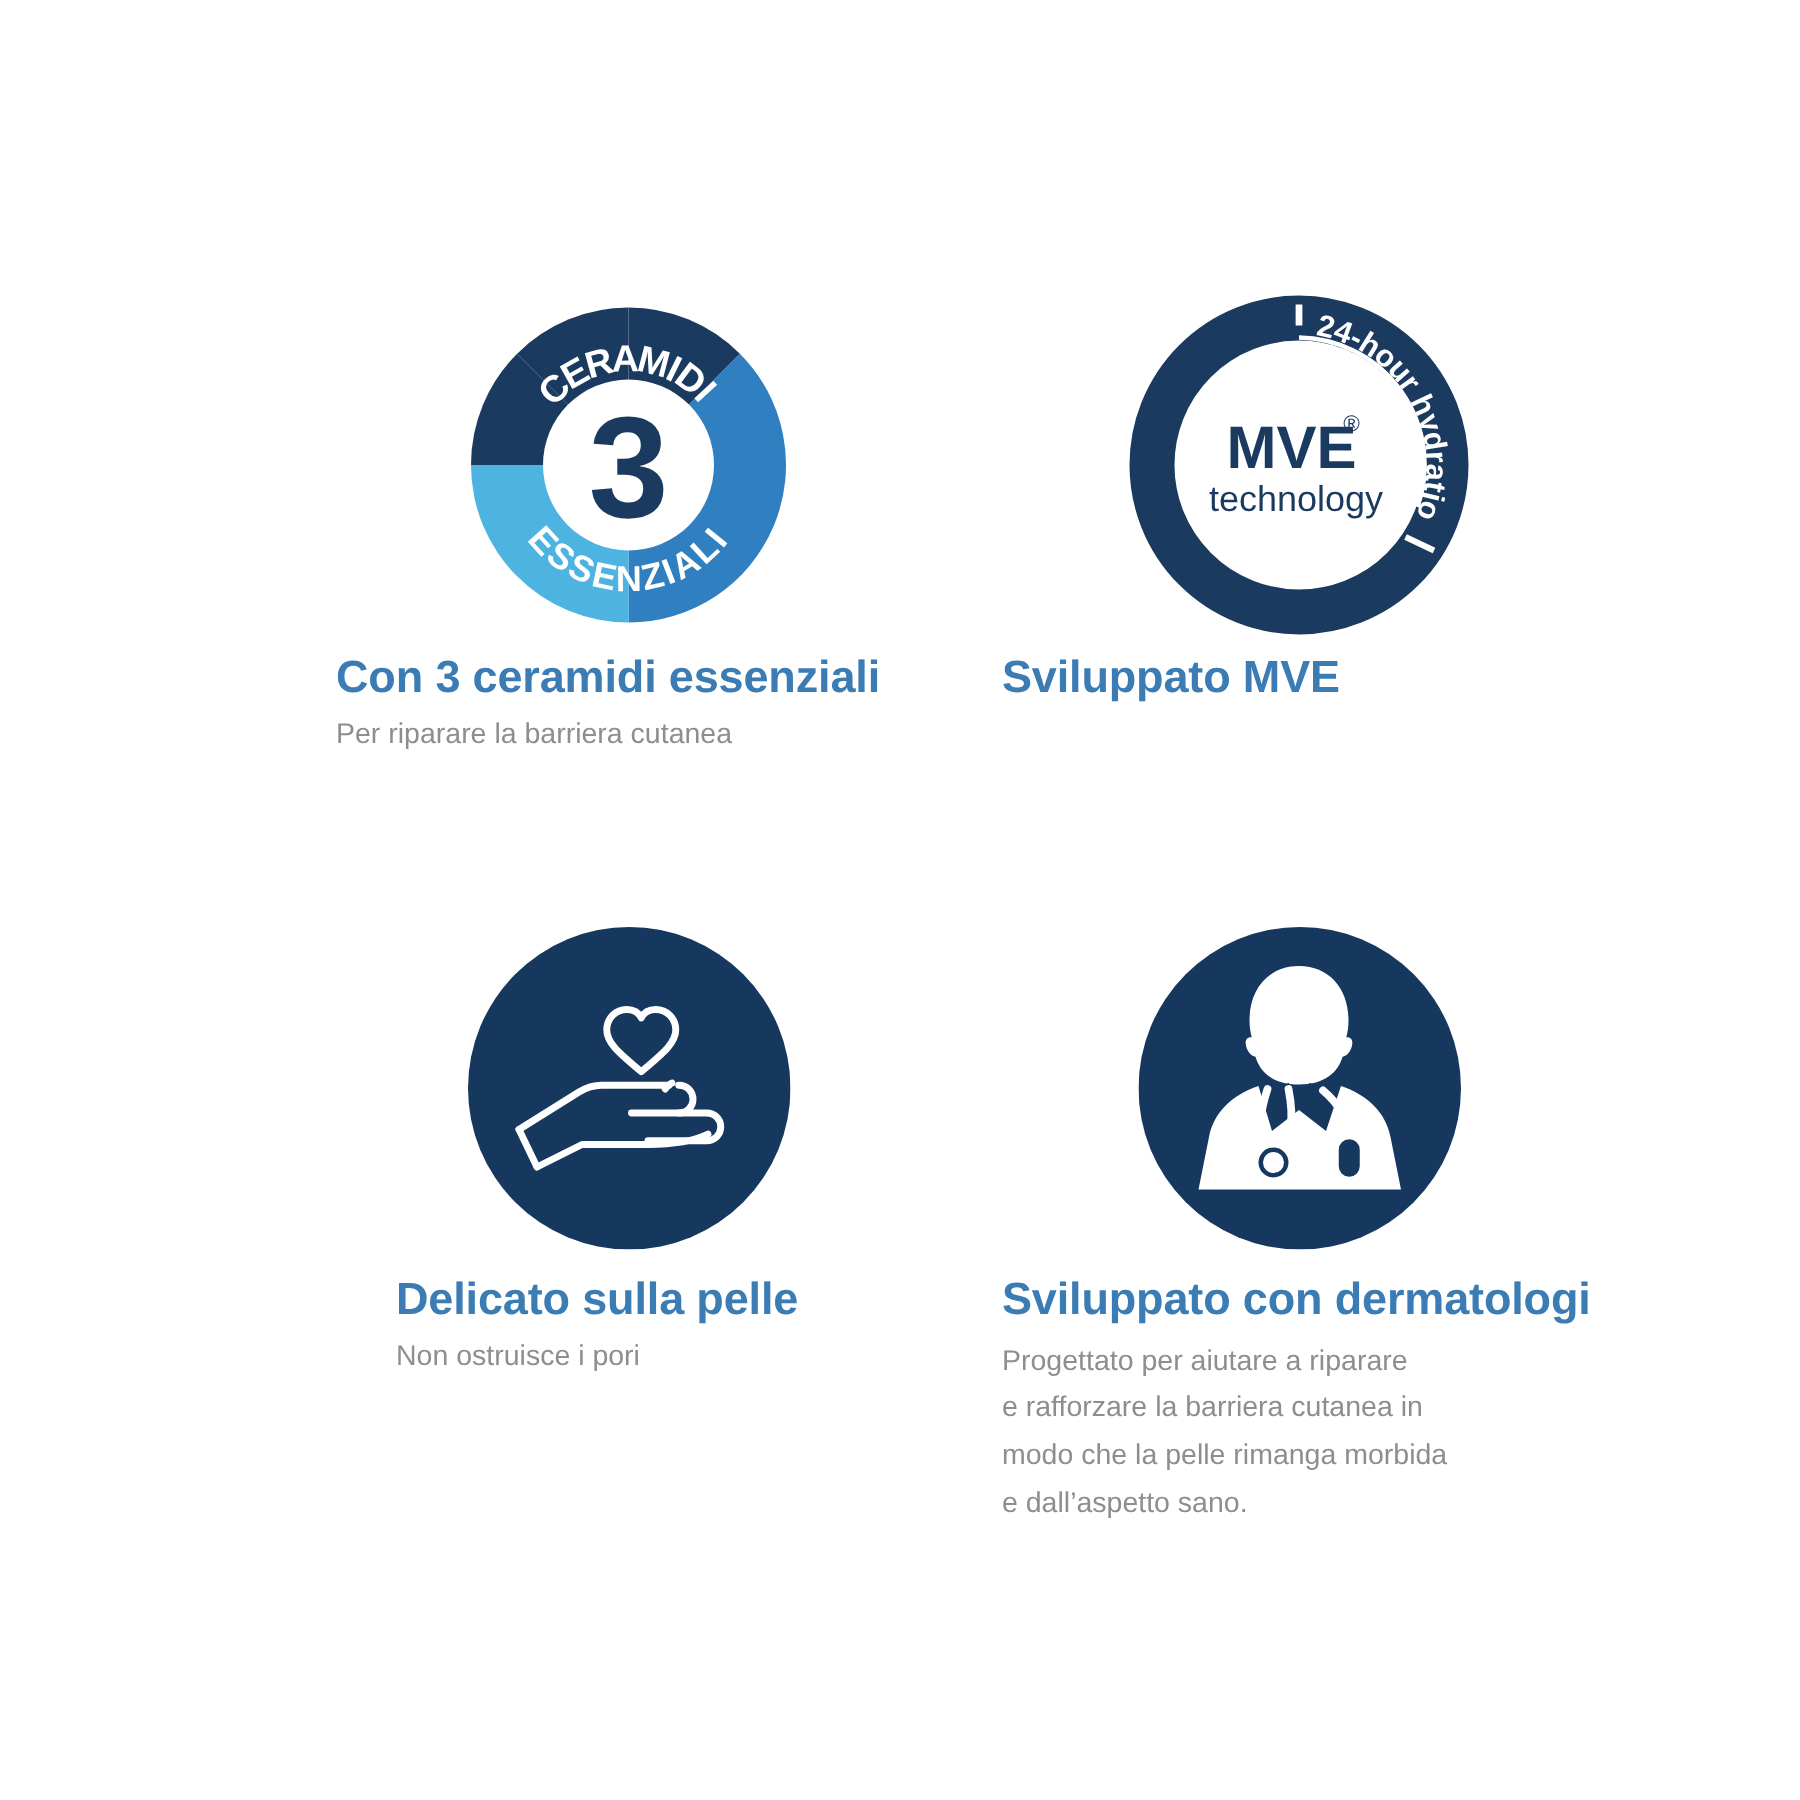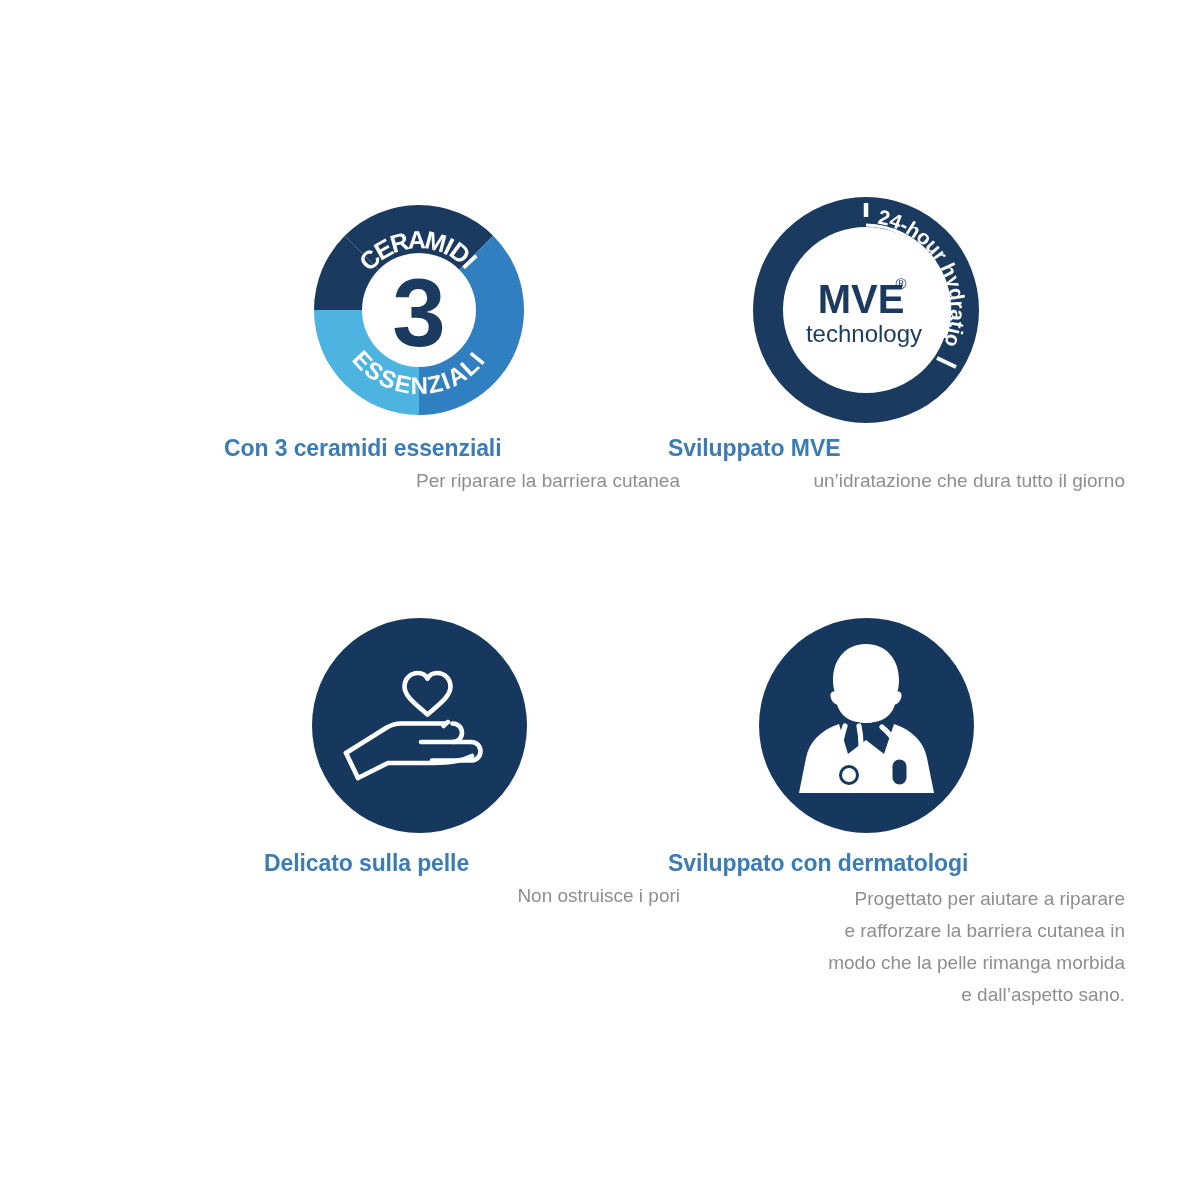--- a/index.html
+++ b/index.html
@@ -58,37 +58,37 @@
   }
   .cell-2 .text-block {
     padding-left: 54px;
   }
   .cell-3 .text-block {
     padding-left: 13px;
   }
 
   .feat-title {
     color: #3b7cb5;
-    font-size: 23px;
+    font-size: 30px;
     font-weight: bold;
     letter-spacing: -0.1px;
     line-height: 1.15;
     margin: 0 0 7px 0;
     white-space: nowrap;
   }
   .feat-desc {
     color: #8e8e8e;
     font-size: 19px;
     line-height: 1.42;
     margin: 0;
   }
   .feat-desc.spaced {
     line-height: 1.68;
   }
-  .feat-desc .ln { display: block; text-align: right; }
+  .feat-desc .ln { display: block; }
   .feat-desc .ln.ind { padding-left: 5px; }
 
   
   svg { display: block; }
 </style>
 </head>
 <body>
 
 <div class="page">
   <div class="grid">
@@ -155,21 +155,20 @@
 
             <text x="110" y="104" font-family="'Liberation Sans', sans-serif" font-size="40" font-weight="bold" fill="#1b3a5f" text-anchor="middle" dominant-baseline="central">MVE</text>
             <text x="150" y="88" font-family="'Liberation Sans', sans-serif" font-size="15" fill="#1b3a5f" text-anchor="middle" dominant-baseline="central">®</text>
             <text x="113" y="138" font-family="'Liberation Sans', sans-serif" font-size="24" fill="#1b3a5f" text-anchor="middle" dominant-baseline="central">technology</text>
           </svg>
         </span>
       </div>
       <div class="text-block">
         <p class="feat-title">Sviluppato MVE</p>
         <p class="feat-desc">
-          <span class="ln ind">un’idratazione che dura tutto il giorno</span>
         </p>
       </div>
     </div>
 
     <div class="cell cell-3">
       <div class="badge-wrap right-col">
         <span>
           <svg width="215" height="215" viewBox="0 0 215 215" aria-hidden="true">
             <circle cx="107.5" cy="107.5" r="107.5" fill="#17385e"></circle>
             <g fill="#ffffff">

